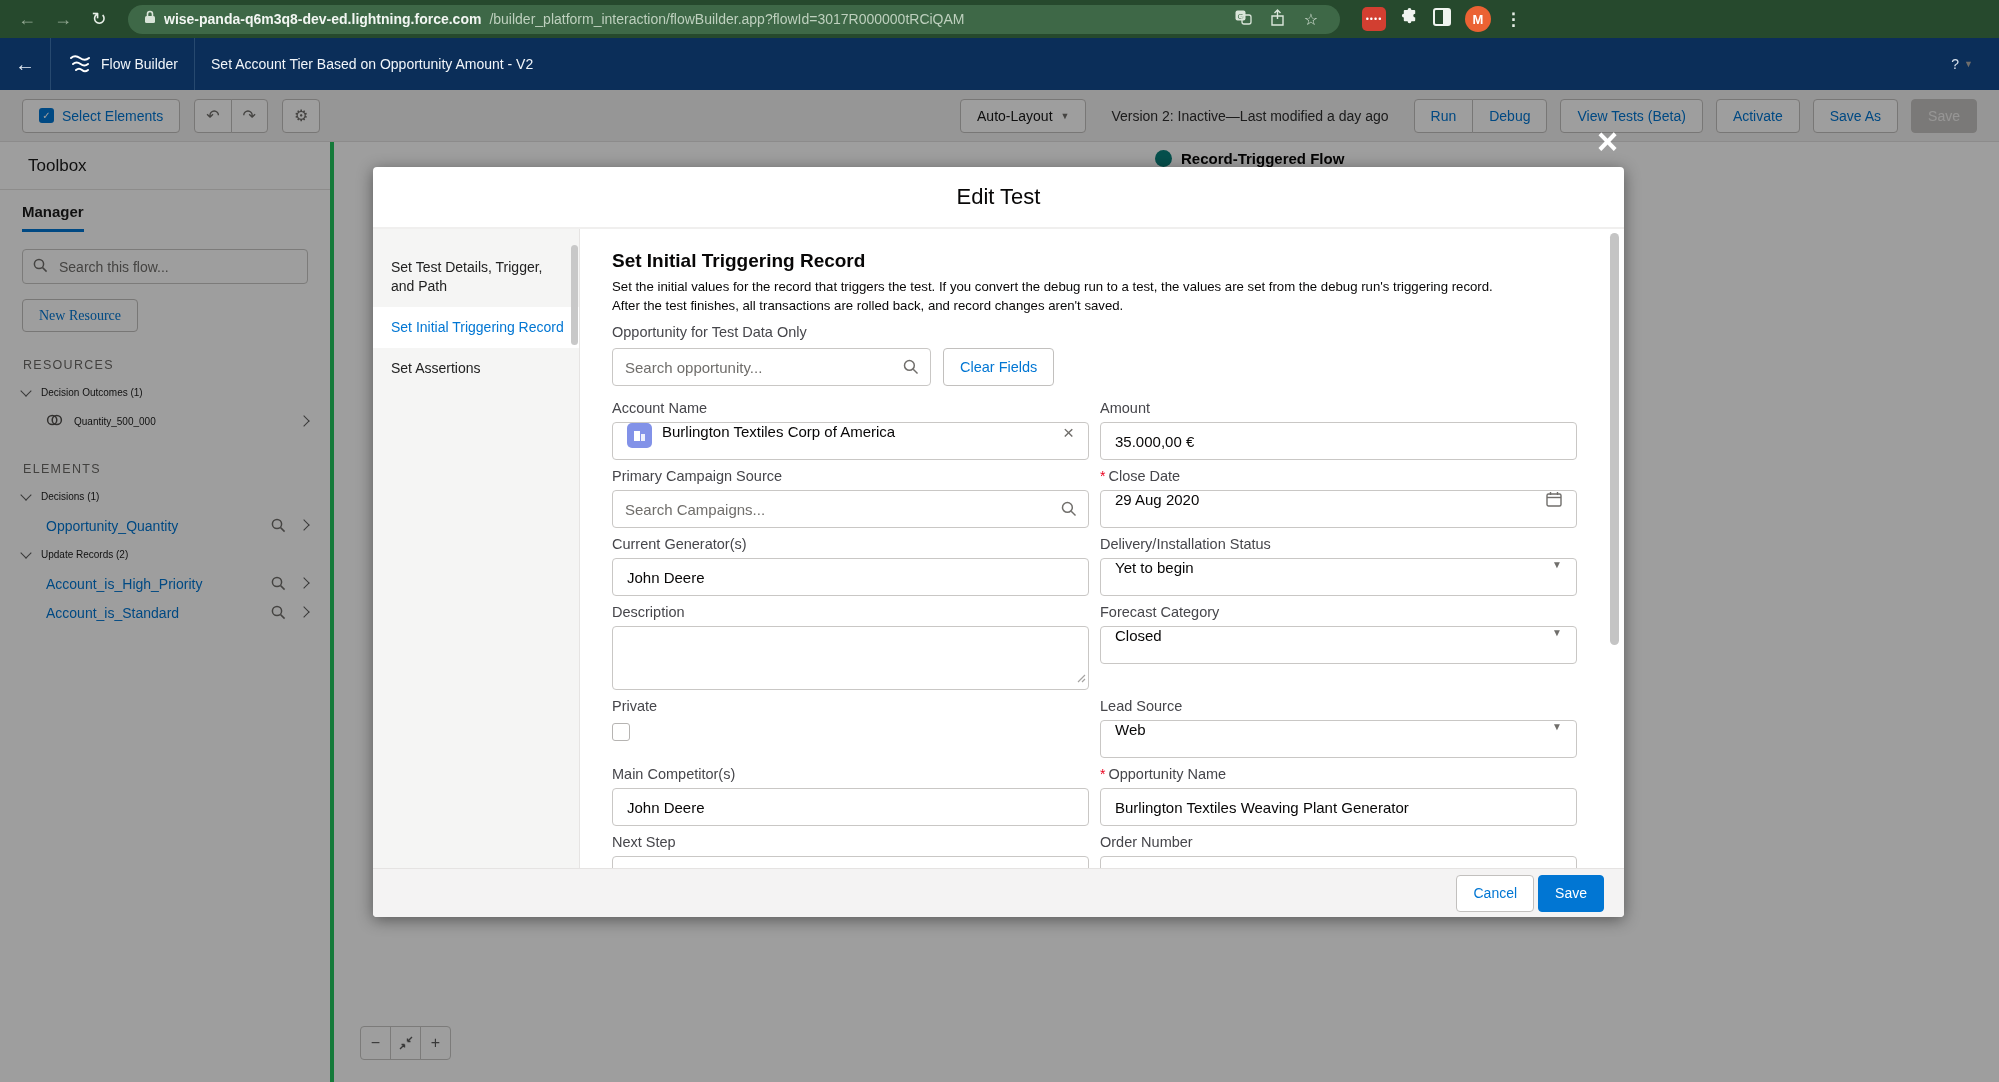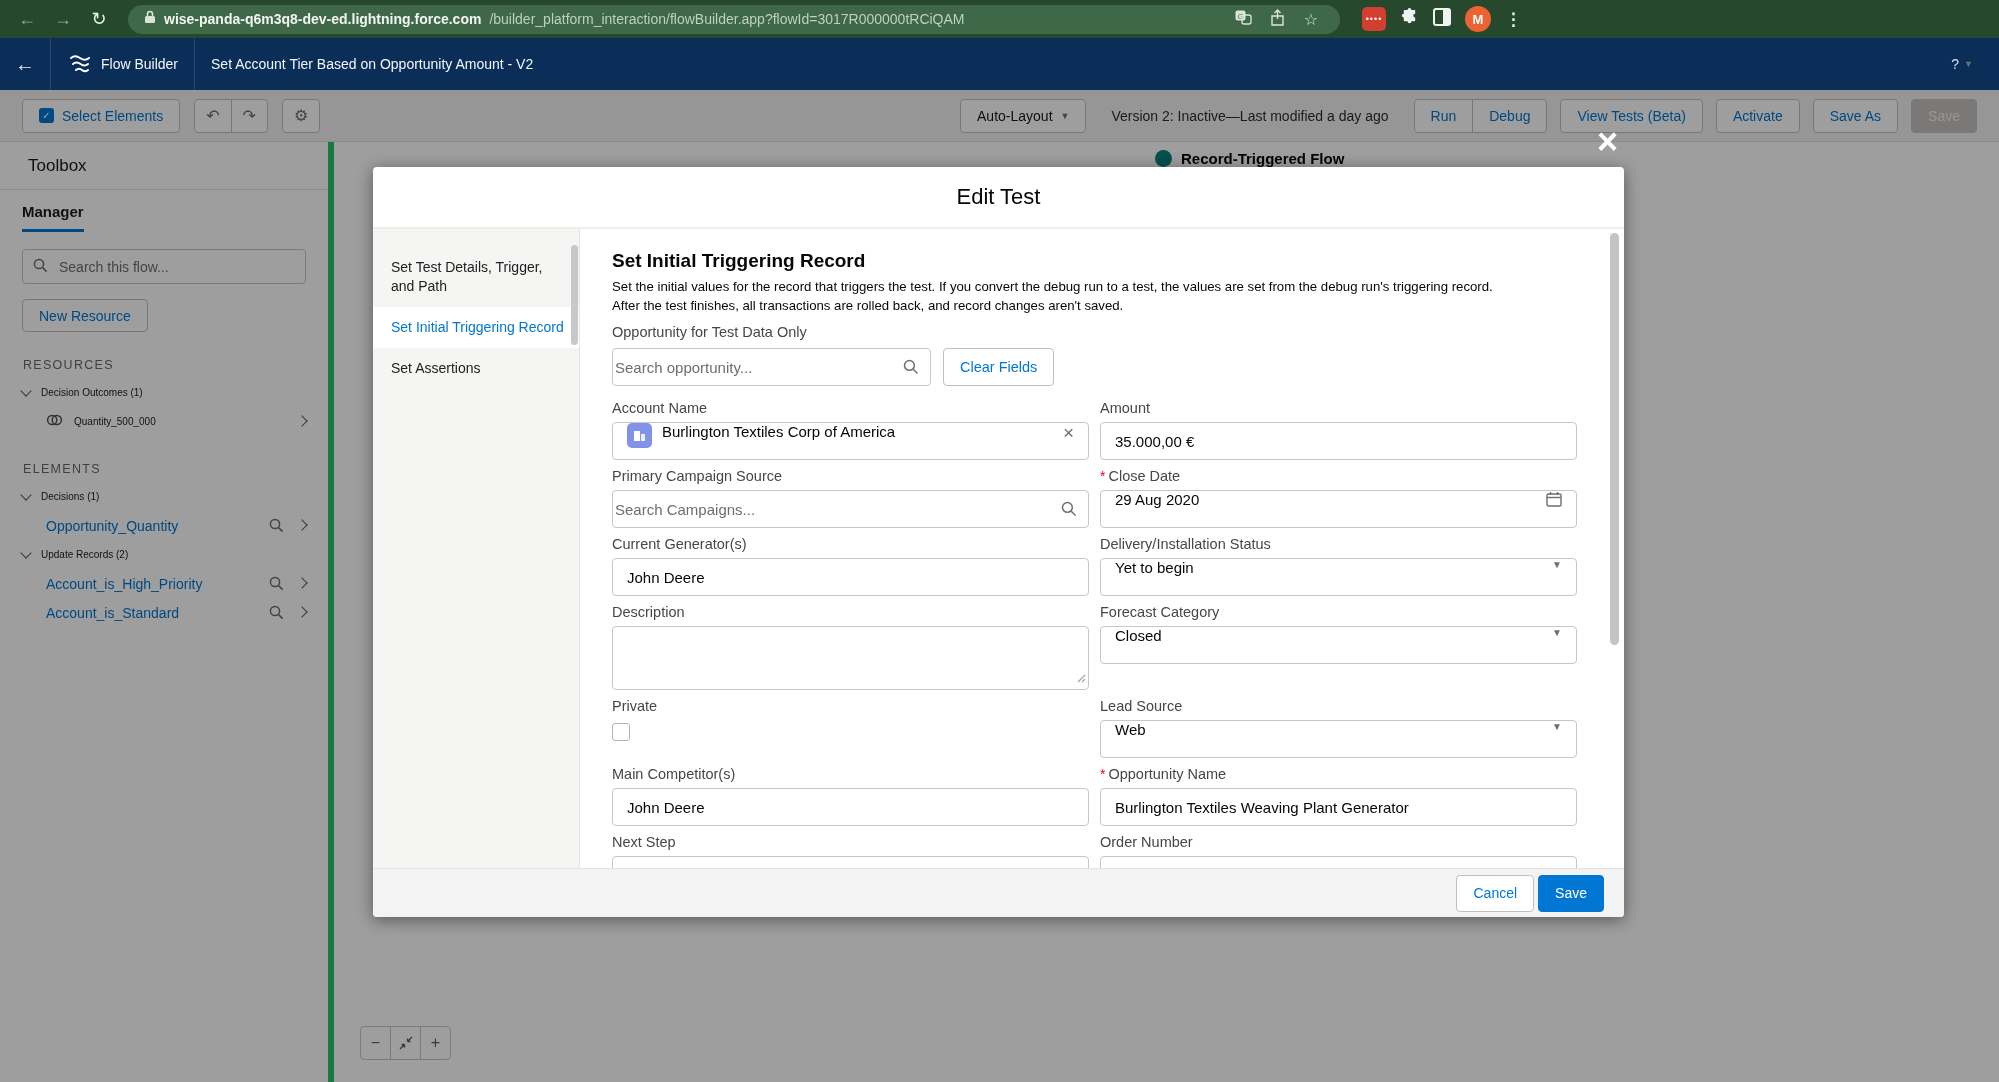--- a/index.html
+++ b/index.html
@@ -49,32 +49,32 @@
   .btn.disabled { background:#c6c4c2; border-color:#c6c4c2; color:#f2f1f0; cursor:default; }
   .btn-brand { background:#0176d3; border-color:#0176d3; color:#fff; }
   .sel-check { width:15px; height:15px; background:#0176d3; border-radius:3px; color:#fff; font-size:10px;
     display:flex; align-items:center; justify-content:center; }
   .tb-left { display:flex; align-items:center; gap:14px; }
   .tb-right { display:flex; align-items:center; gap:13px; margin-left:auto; }
   .version-text { font-size:14px; color:#2e2e2e; margin:0 12px; }
   .caret { font-size:9px; color:#706e6b; }
 
   
-  .sidebar { position:absolute; left:0; top:52px; width:334px; bottom:0; background:#fff; border-right:6px solid #22c55e; }
+  .sidebar { position:absolute; left:0; top:52px; width:334px; bottom:0; background:#fff; border-right:4px solid #22c55e; }
   .toolbox-title { height:48px; display:flex; align-items:center; padding-left:28px; font-size:17px; color:#1b1b1b;
     border-bottom:1px solid #e4e2e1; }
   .manager-tab { padding:13px 0 0 22px; }
   .manager-tab span { display:inline-block; font-size:15px; font-weight:bold; color:#1b1b1b;
     padding-bottom:9px; border-bottom:3px solid #0176d3; }
   .sb-search { margin:17px 22px 0; position:relative; }
   .sb-search input { width:100%; height:35px; border:1px solid #c9c7c5; border-radius:4px;
     padding:0 10px 0 36px; font-size:14px; color:#080707; font-family:inherit; }
   .sb-search input::placeholder { color:#706e6b; }
   .sb-search .mag { position:absolute; left:11px; top:9px; }
-  .new-res { margin:15px 16px 0 22px; height:33px; }
+  .new-res { margin:15px 16px 0 22px; height:33px;font-family:Liberation Serif, serif; }
   .sec-label { margin:26px 0 0 23px; font-size:12.5px; color:#6b6966; letter-spacing:1.3px; }
   .tree { margin-top:6px; }
   .tree-row { position:relative; height:29px; display:flex; align-items:center; padding-left:22px; gap:11px; }
   .tree-row.indent { padding-left:46px; }
   .tree-label { font-size:10px; color:#1b1b1b; }
   .tree-link { font-size:14px; color:#0176d3; cursor:pointer; }
   .chev { width:8px; height:8px; border-right:1.5px solid #5c5c5c; border-bottom:1.5px solid #5c5c5c;
     display:inline-block; transform:rotate(45deg); margin-top:-4px; }
   .chev.right { transform:rotate(-45deg); margin-top:0; }
   .row-ic-search { position:absolute; right:44px; top:7px; }
@@ -111,21 +111,21 @@
   .modal-content { flex:1; padding:21px 34px 0 32px; overflow:hidden; }
   .mc-heading { font-size:19px; font-weight:bold; color:#080707; }
   .mc-desc { margin-top:5px; }
   .mc-desc div { font-size:13.2px; color:#080707; line-height:19px; white-space:nowrap; }
   .fld-label { font-size:14.5px; color:#46464b; line-height:19px; display:flex; align-items:baseline; }
   .req { color:#ea001e; margin-right:3px; font-size:14px; }
   .mc-lookup-label { margin-top:8px; }
   .lookup-row { margin-top:6px; display:flex; align-items:center; gap:12px; }
   .search-wrap { position:relative; width:319px; }
   .search-wrap input { width:100%; height:38px; border:1px solid #c9c7c5; border-radius:4px;
-    padding:0 38px 0 2px; font-size:15px; color:#080707; font-family:inherit; }
+    padding:0 38px 0 12px; font-size:15px; color:#080707; font-family:inherit; }
   .search-wrap input::placeholder { color:#706e6b; }
   .search-wrap .mag { position:absolute; right:12px; top:11px; }
   .clear-btn { height:38px; font-size:14.5px; }
 
   .form-grid { margin-top:13px; display:grid; grid-template-columns:477px 477px; column-gap:11px; row-gap:7px; }
   .fld { display:flex; flex-direction:column; }
   .fld .fld-label { margin-bottom:4px; }
   .ctl { height:38px; border:1px solid #c9c7c5; border-radius:4px; background:#fff;
     display:flex; align-items:flex-start; padding:0 14px; font-size:15px; color:#080707; gap:10px; }
   input.ctl { display:block; width:100%; font-family:inherit; }

